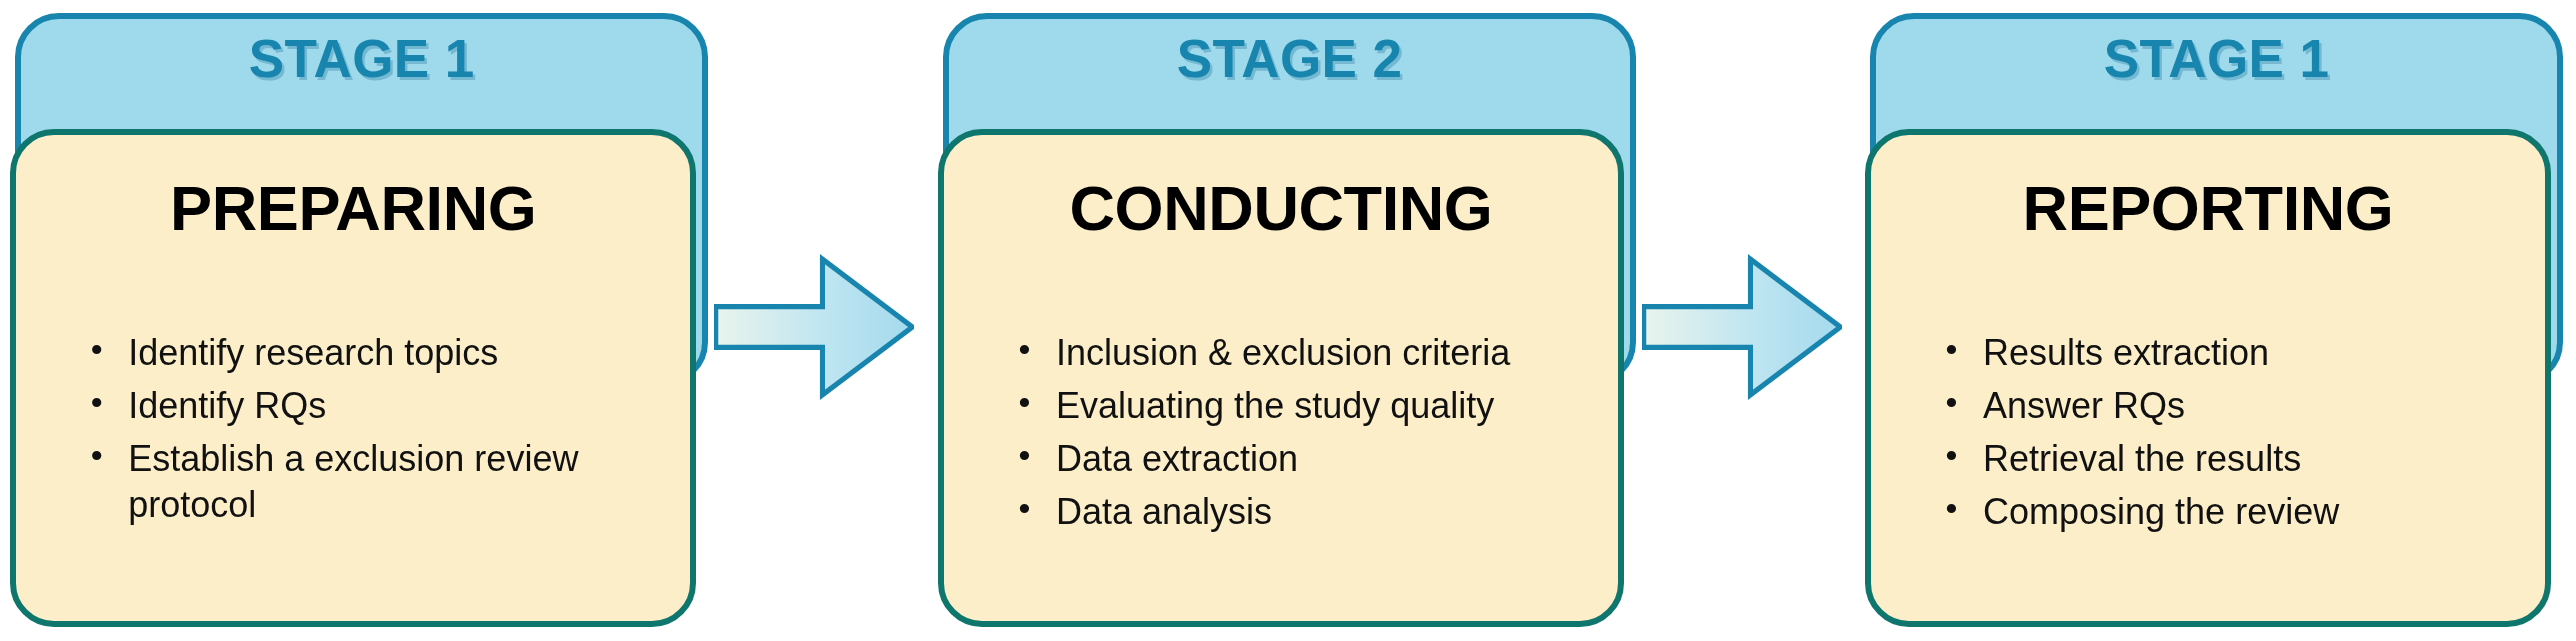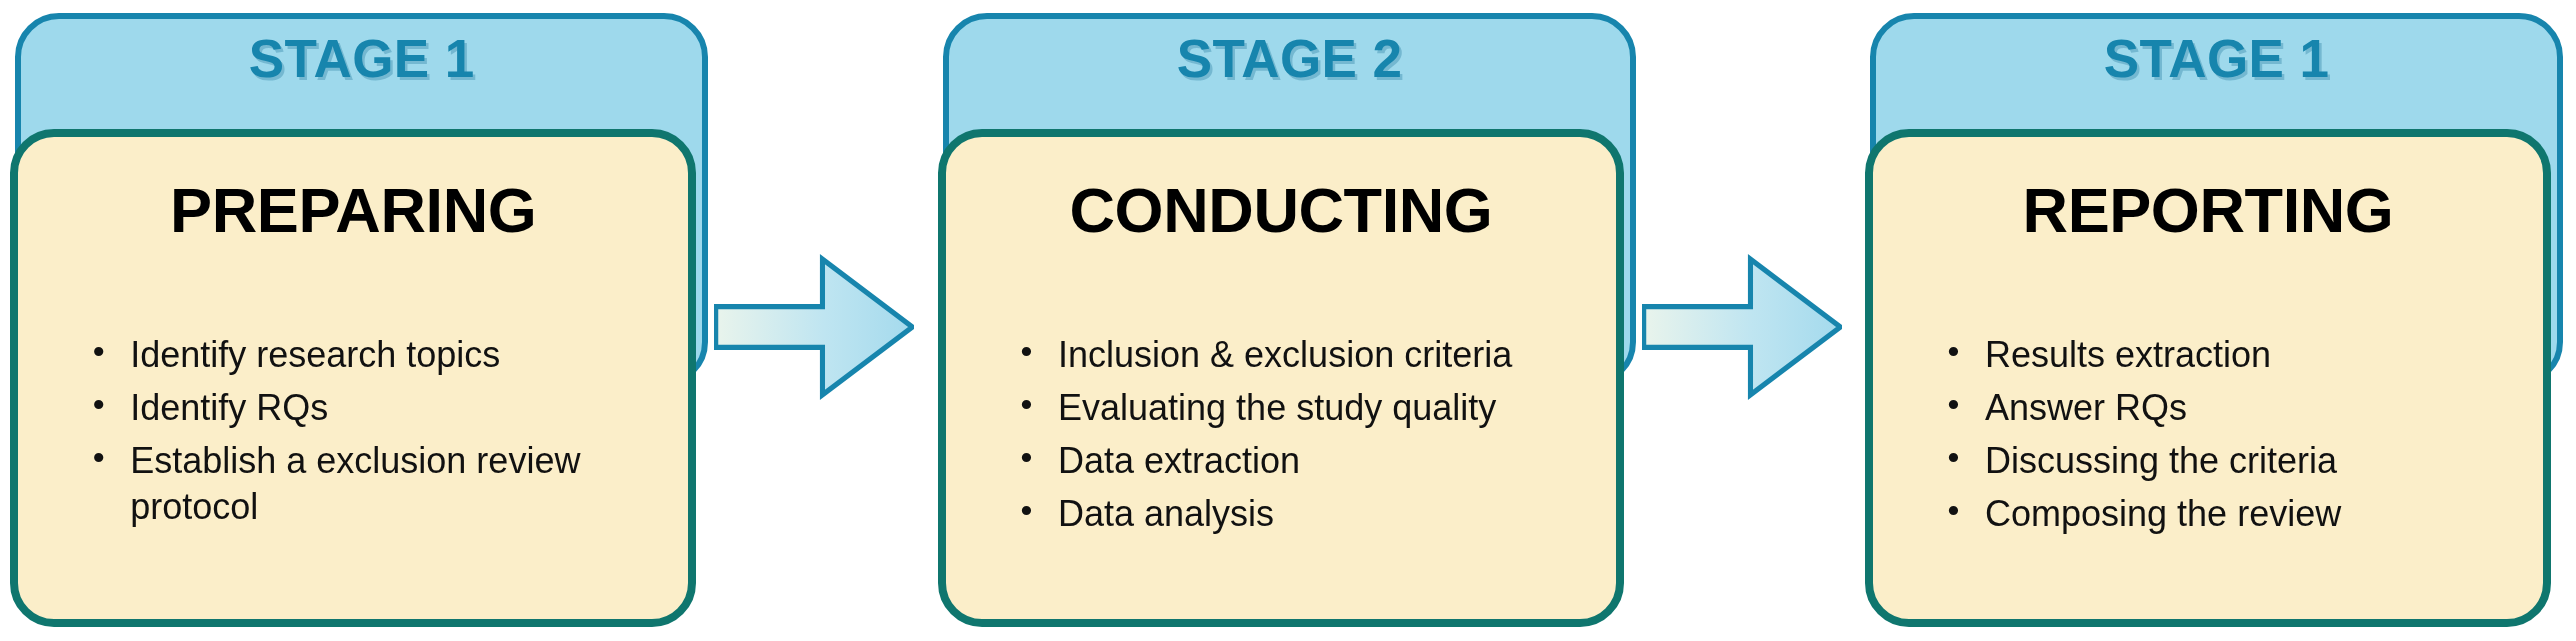--- a/index.html
+++ b/index.html
@@ -63,21 +63,21 @@
   }
 
   
   .stage-body {
     position: absolute;
     left: 0px;
     top: 129px;
     width: 686px;
     height: 498px;
     background: #fbeec9;
-    border: 8px solid #0f766e;
+    border: 6px solid #0f766e;
     border-radius: 44px;
     box-sizing: border-box;
     z-index: 2;
     overflow: hidden;
   }
 
   .stage-title {
     position: absolute;
     left: 0;
     right: 0;
@@ -188,20 +188,20 @@
   </div>
 
   <div class="stage-card s3">
     <div class="stage-header-plate"></div>
     <div class="stage-label">STAGE 1</div>
     <div class="stage-body">
       <div class="stage-title">REPORTING</div>
       <ul class="bullet-list">
         <li class="bullet-item">Results extraction</li>
         <li class="bullet-item">Answer RQs</li>
-        <li class="bullet-item">Discussing the criteria</li>
+        <li class="bullet-item">Retrieval the results</li>
         <li class="bullet-item">Composing the review</li>
       </ul>
     </div>
   </div>
 
 </div>
 
 
 </body></html>

